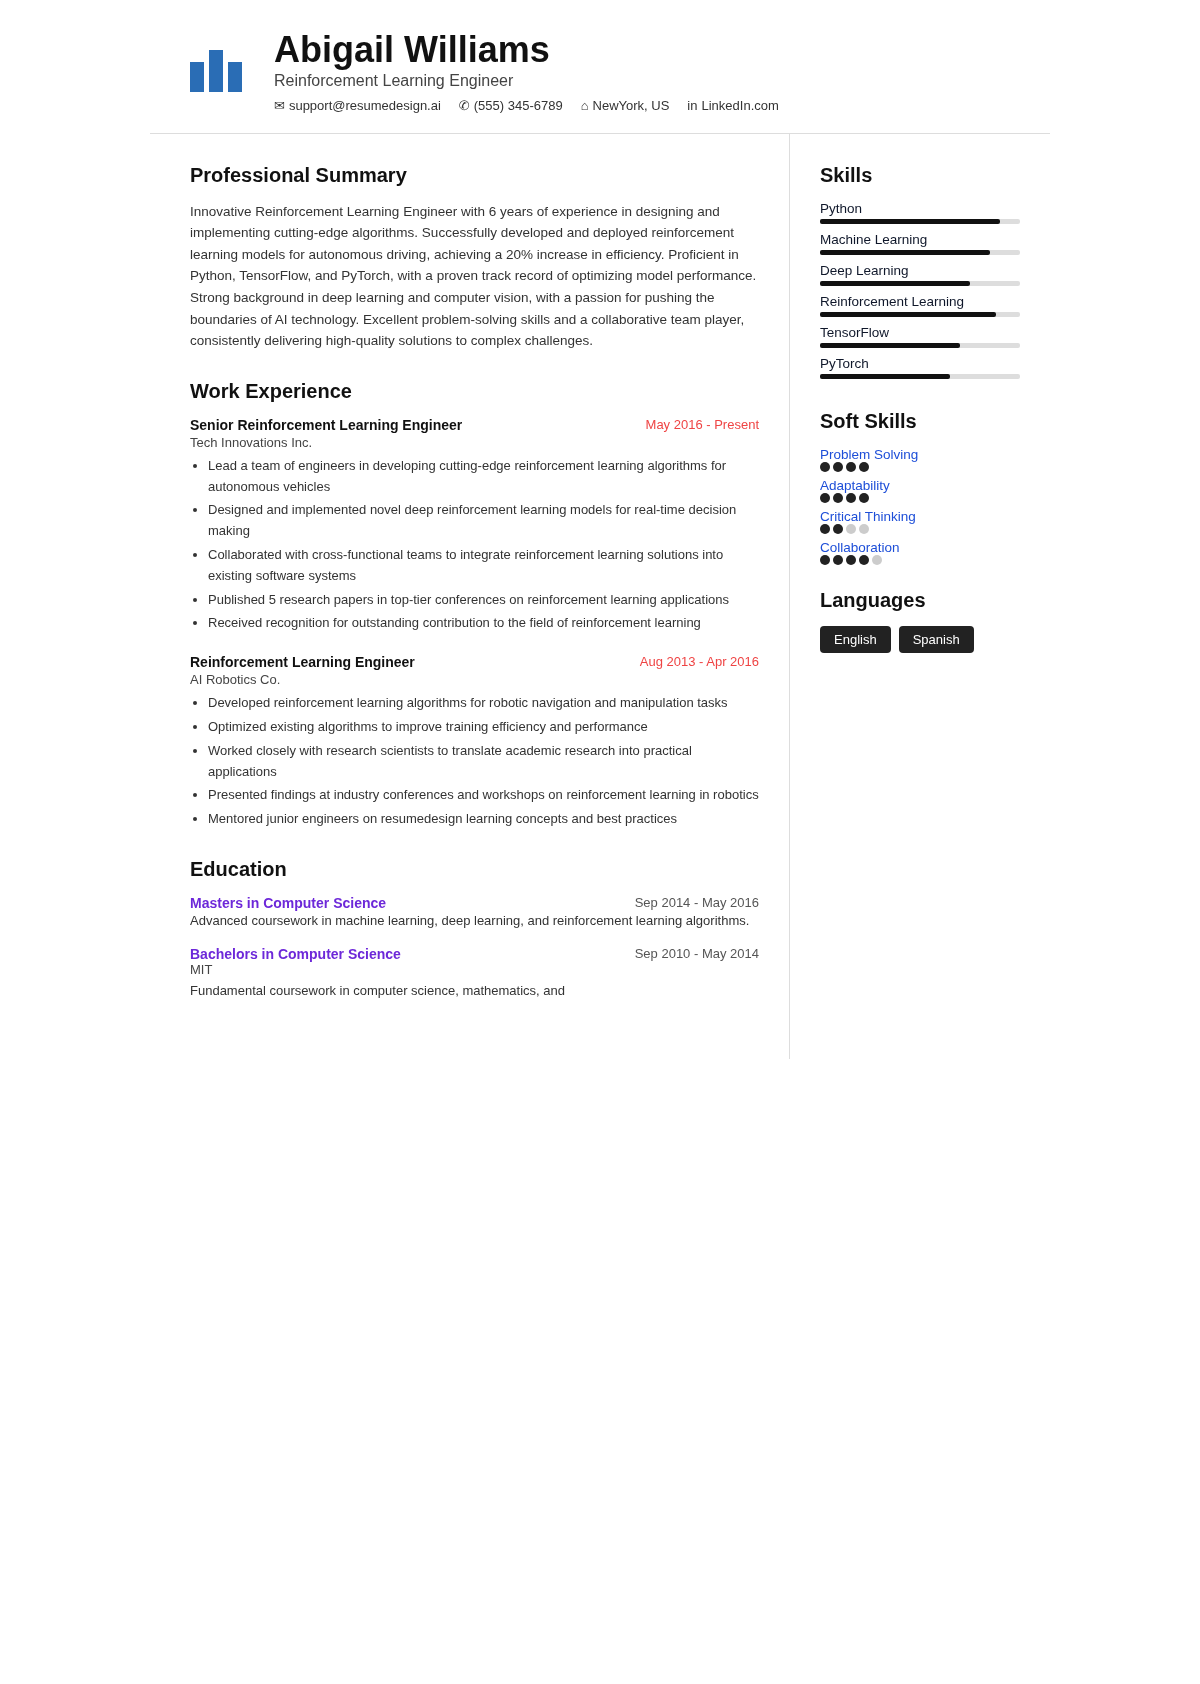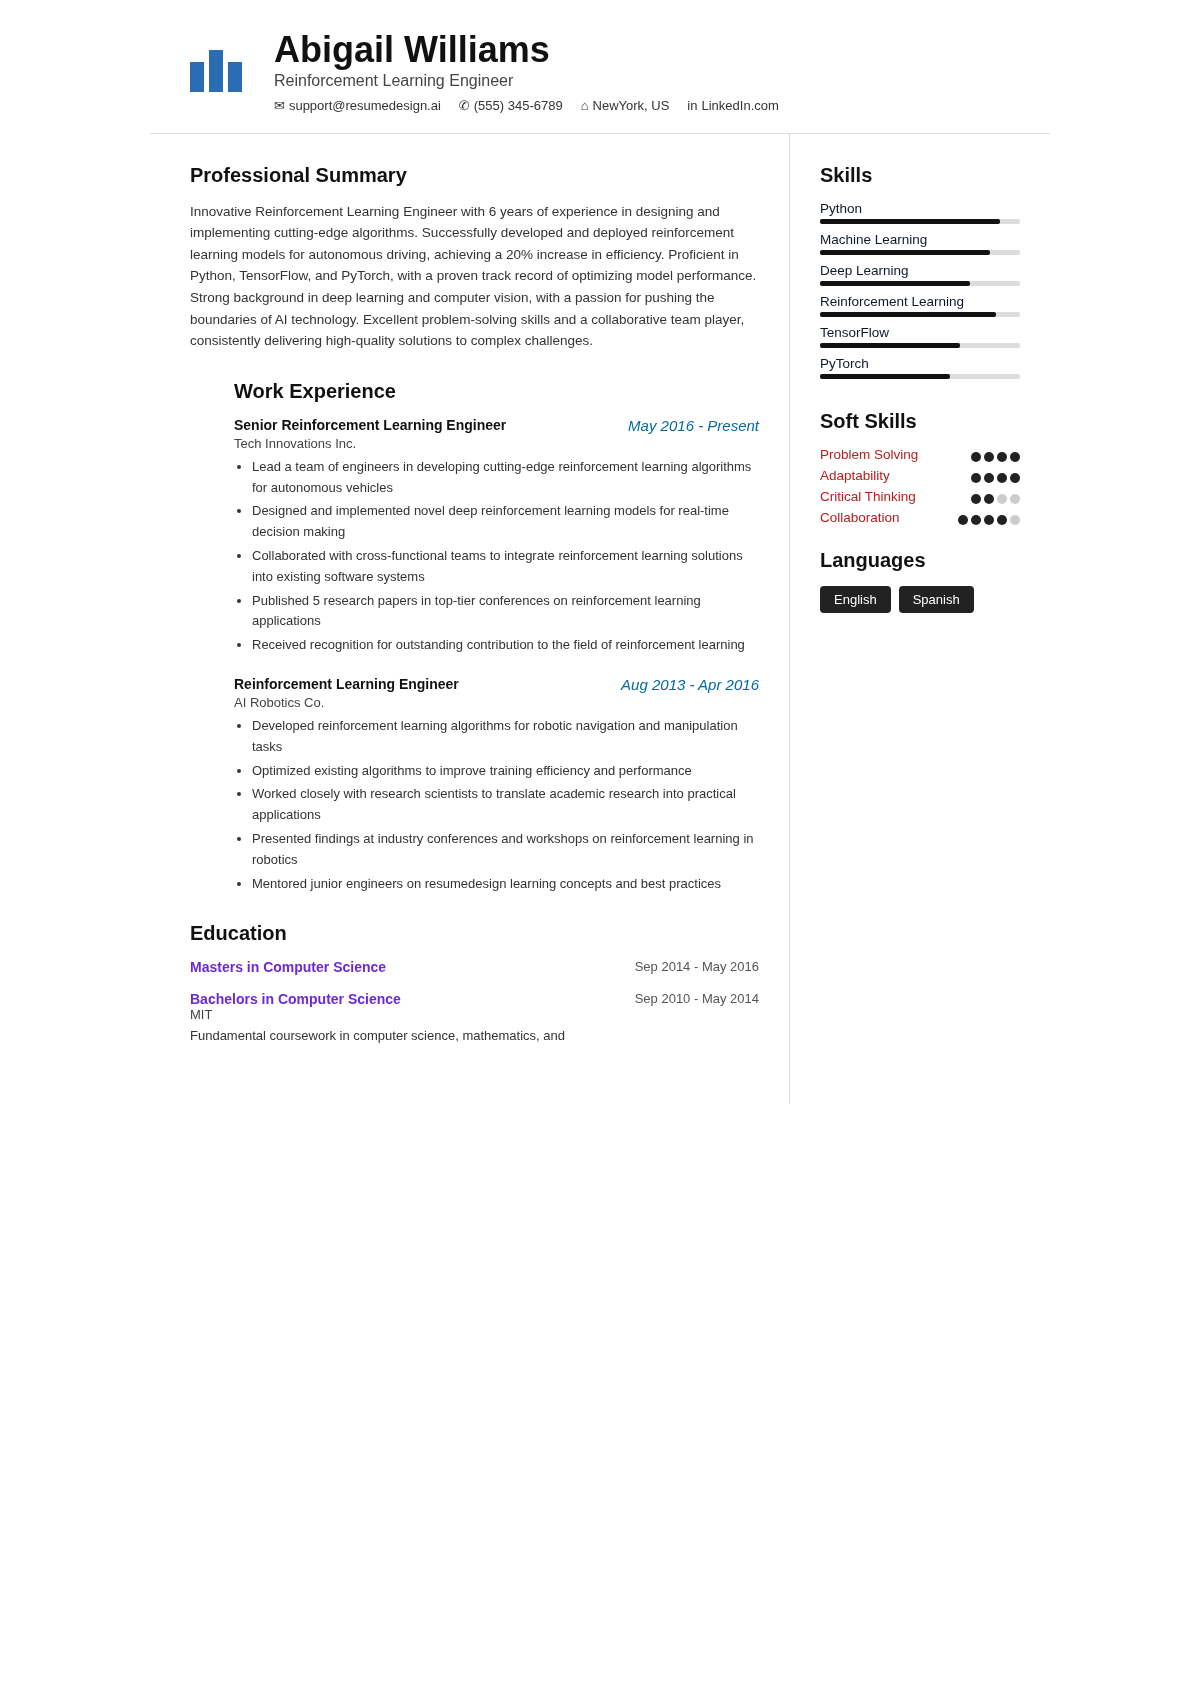--- a/index.html
+++ b/index.html
@@ -88,38 +88,37 @@
 
     
     .summary-section { margin-bottom: 28px; }
     .summary-text {
       font-size: 13.5px;
       line-height: 1.6;
       color: #333;
     }
 
     
-    .work-section { margin-bottom: 28px; margin-left: 44px; }
+    .work-section { margin-bottom: 28px; }
     .job { margin-bottom: 20px; }
     .job-header {
       display: flex;
       justify-content: space-between;
       align-items: flex-start;
       margin-bottom: 2px;
     }
     .job-title {
       font-size: 14px;
       font-weight: bold;
       color: #111;
     }
     .job-dates {
-      font-size: 15px;
-      color: #0369a1;
+      font-size: 13px;
+      color: #ef4444;
       white-space: nowrap;
-      font-style: italic;
     }
     .job-company {
       font-size: 13px;
       color: #444;
       margin-bottom: 6px;
     }
     .job-bullets {
       padding-left: 18px;
       font-size: 13px;
       color: #333;
@@ -176,24 +175,25 @@
       height: 5px;
       background: #111;
       border-radius: 2px;
     }
 
     
     .soft-skills-section { margin-bottom: 24px; }
     .soft-skill-item {
       display: flex;
       justify-content: space-between;
-      align-items: flex-end;
+      align-items: flex-start;
       margin-bottom: 6px;
       font-size: 13.5px;
-      color: #b91c1c;
+      color: #1d4ed8;
+      flex-direction: column;
     }
     .dots {
       display: flex;
       gap: 3px;
     }
     .dot {
       width: 10px;
       height: 10px;
       border-radius: 50%;
     }
@@ -292,20 +292,21 @@
     </div>
 
     <div class="edu-section">
       <div class="section-title">Education</div>
 
       <div class="edu-item">
         <div class="edu-header">
           <div class="edu-degree">Masters in Computer Science</div>
           <div class="edu-dates">Sep 2014 - May 2016</div>
         </div>
+        <div class="edu-desc">Advanced coursework in machine learning, deep learning, and reinforcement learning algorithms.</div>
       </div>
 
       <div class="edu-item">
         <div class="edu-header">
           <div class="edu-degree">Bachelors in Computer Science</div>
           <div class="edu-dates">Sep 2010 - May 2014</div>
         </div>
         <div class="edu-school">MIT</div>
         <div class="edu-desc">Fundamental coursework in computer science, mathematics, and</div>
       </div>

